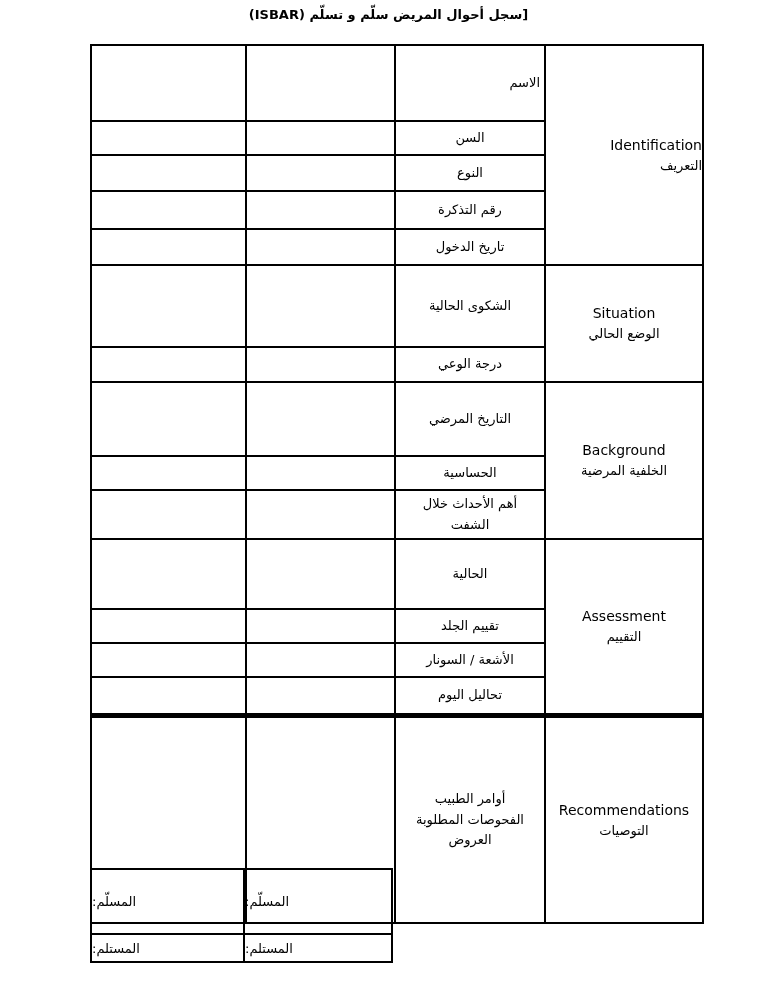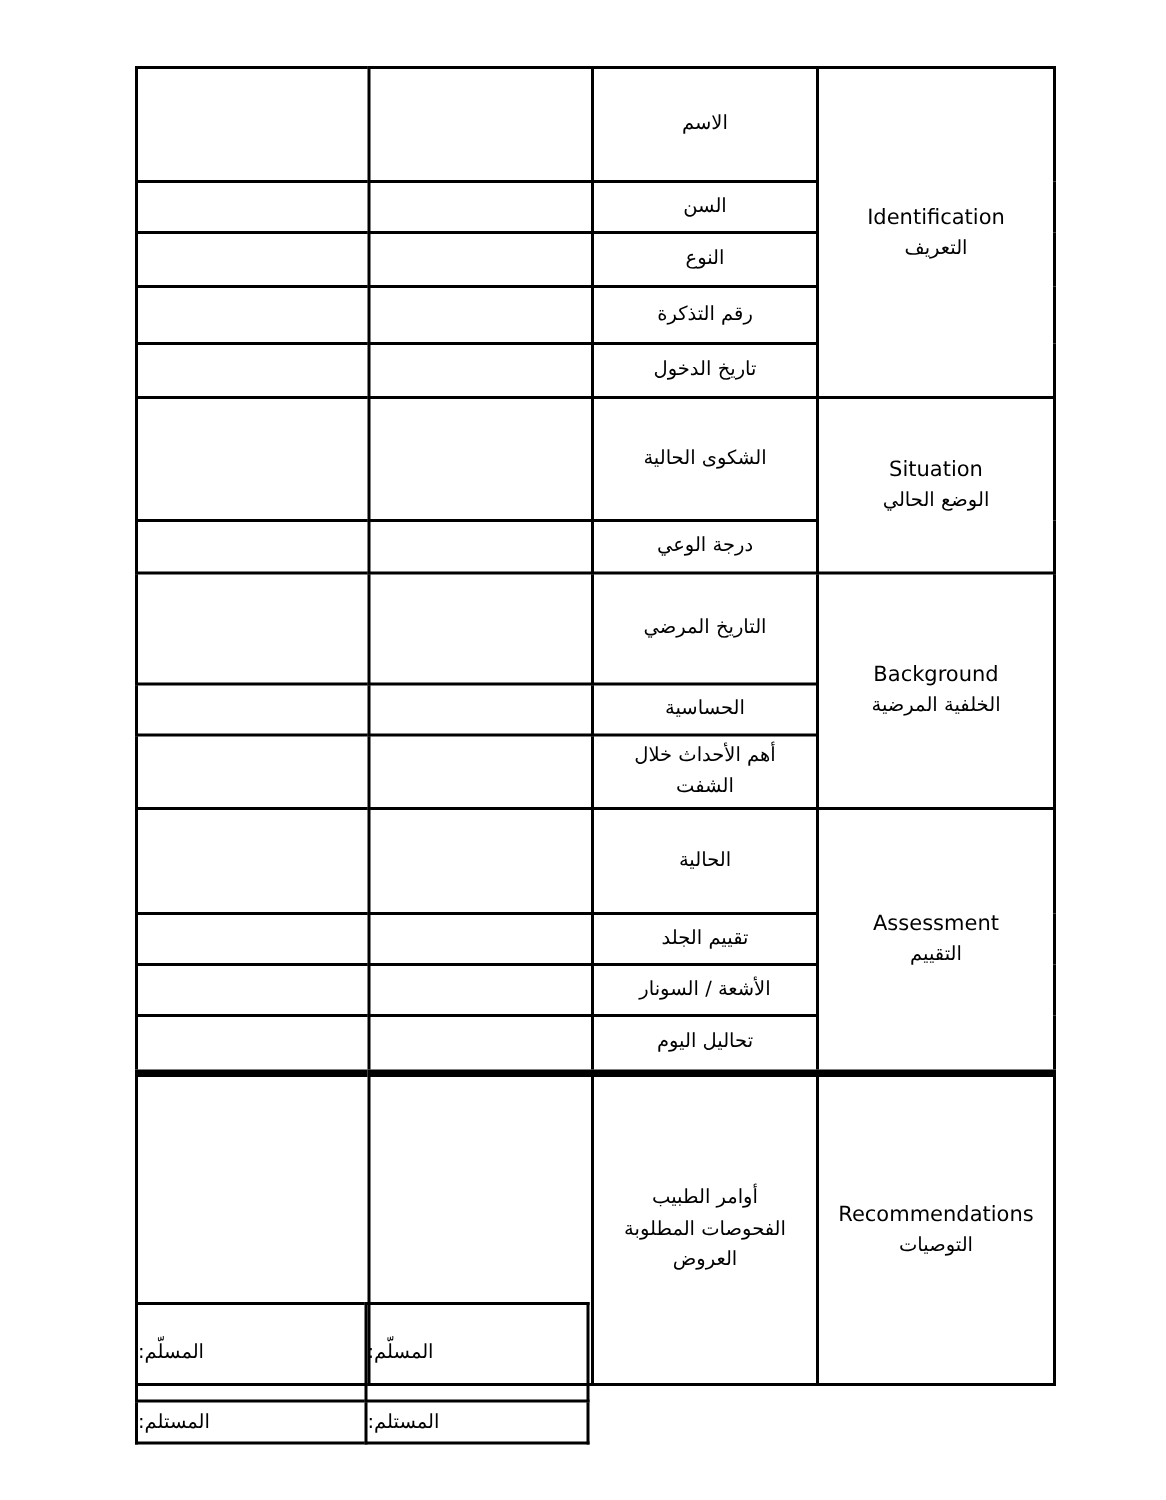--- a/index.html
+++ b/index.html
@@ -33,41 +33,42 @@
   .cat .en { font-size:14px; }
   .cat .ar { font-size:13px; }
 
   .lbl {
     text-align:center; font-size:13px; line-height:1.6;
     white-space:pre-line; padding:2px 4px;
   }
 
   .sig td { font-size:13px; text-align:left; padding-right:6px; }
 
-  tr.h70  td { height:70px; }
+  tr.h70  td { height:70px;text-align:right; }
   tr.h28  td { height:28px; }
   tr.h30  td { height:30px; }
   tr.h32  td { height:32px; }
   tr.h76  td { height:76px; }
   tr.h29  td { height:29px; }
   tr.h68  td { height:68px;margin-left:12px; }
   tr.h43  td { height:43px;border-radius:11px; }
   tr.h64  td { height:64px; }
   tr.h31  td { height:31px; }
   tr.h200 td { height:200px; }
   tr.h63  td { height:63px; }
   tr.h26  td { height:26px; }
 
   tr.thick td { border-top:5px solid #000; }
 </style>
 </head>
 <body>
 
 <div class="page">
 
+  <div class="doc-title">[سجل أحوال المريض سلّم و تسلّم (ISBAR)</div>
 
   <table class="main">
     <colgroup>
       <col class="c-cat">
         <col class="c-lbl">
         <col class="c-in1">
         <col class="c-in2">
     </colgroup>
 
     <tbody>

